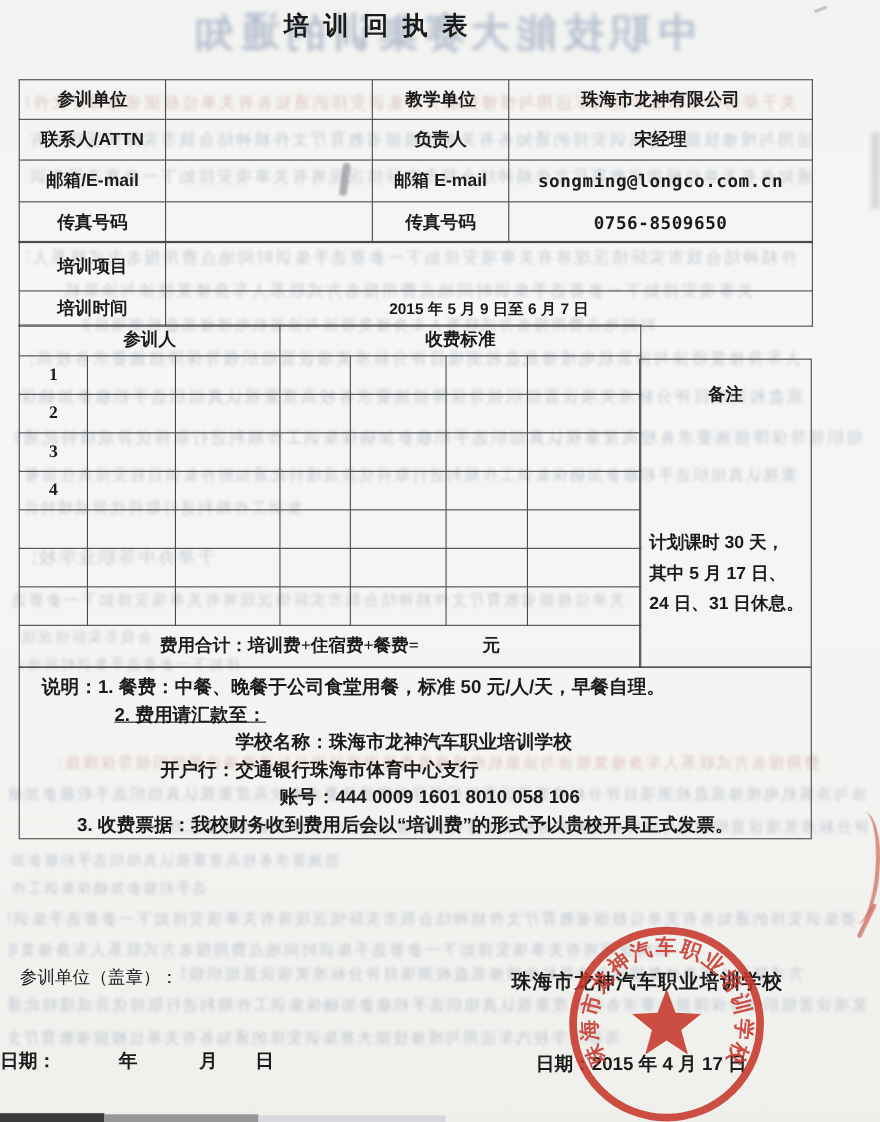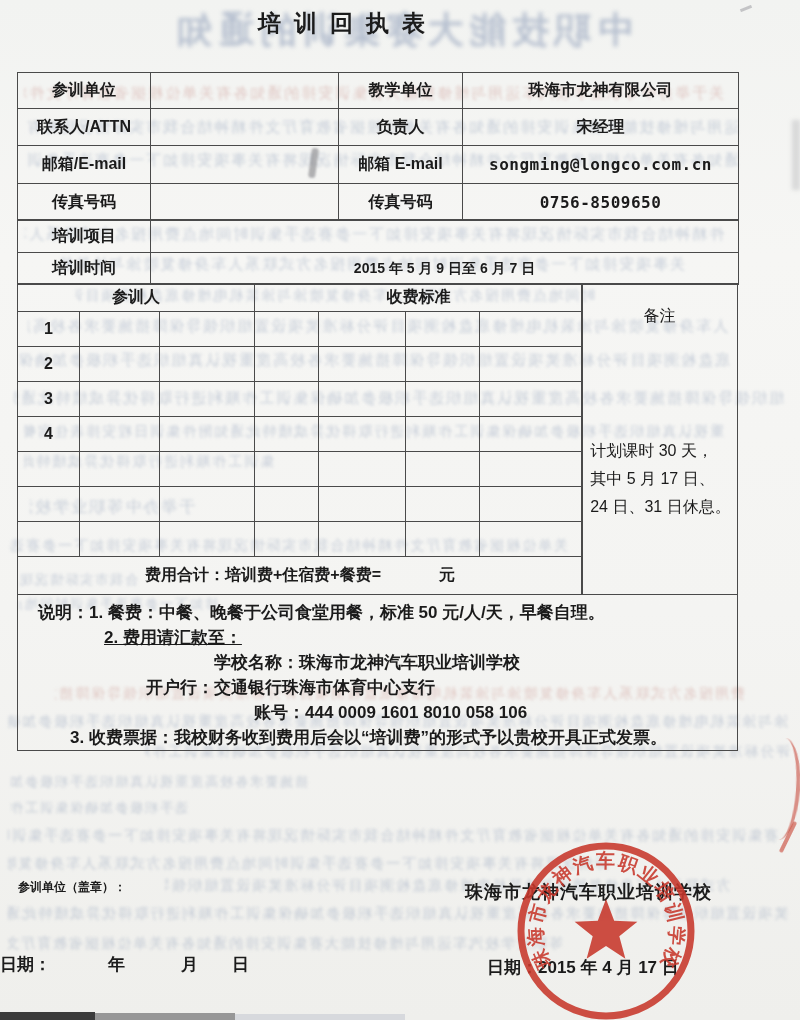--- a/index.html
+++ b/index.html
@@ -30,46 +30,47 @@
   
   .form-wrap{position:absolute; left:17px; top:72px; width:721px;}
   table.t{border-collapse:collapse; table-layout:fixed; width:721px;}
   table.t td{
     border:1.8px solid #4a4a4a; padding:0; text-align:center; vertical-align:middle;
     font-size:16px; font-weight:bold; overflow:hidden;
   }
   .t-b, .mid, .notes{margin-top:-1.8px;}
   .mono{font-family:"DejaVu Sans Mono", monospace; font-size:15px; letter-spacing:0.5px;}
   .r37{height:37px;} .r36{height:36px;} .r38{height:38px;}
-  .r33{height:33px;margin-top:24px;} .r32{height:32px;}
+  .r33{height:45px;margin-top:24px;} .r32{height:32px;}
   .r28{height:28px;} .r31{height:31px;} .r35{height:35px;}
   .mid{display:flex; width:721px;}
   table.mid-t{width:565px; flex:0 0 565px;}
-  table.mid-t td{font-size:16px;}
+  table.mid-t td{font-size:16px;font-family:Liberation Serif, serif;}
   .num-cell{font-size:15px;}
   .total-row td{height:37px; text-align:left; padding-left:14px; font-size:17px;}
   .total-unit{margin-left:58px;}
   .remark{
     flex:1; border:1.8px solid #4a4a4a; margin-left:-1.8px; box-sizing:border-box;
-    font-weight:normal;
+    font-weight:bold;
+    margin-top:31px;
   }
   .remark-label{text-align:center; padding-top:22px; font-size:16px;}
   .remark-note{margin-top:110px; padding:0 4px 0 8px; font-size:16px; line-height:28px; text-align:left; white-space:nowrap;}
   .notes{
     border:1.8px solid #4a4a4a; box-sizing:border-box; width:721px; height:157px;
     padding:5px 0 0 20px; font-size:17px; font-weight:bold; line-height:25px;
   }
   .notes div{white-space:nowrap;}
   .n2{margin-left:66px;text-decoration:underline;}
   .n3{margin-left:176px;}
   .n4{margin-left:108px;}
   .n5{margin-left:216px;}
   .n6{margin-left:32px;}
   
-  .stamp-line-label{position:absolute; left:18px; top:879px; font-size:12px; font-weight:bold;}
+  .stamp-line-label{position:absolute; left:18px; top:879px; font-size:16px; font-weight:normal;}
   .school-name{position:absolute; left:465px; top:880px; font-size:18px; font-weight:bold; letter-spacing:1px;}
   .date-left{position:absolute; left:0; top:953px; height:22px; width:320px; font-size:17px; font-weight:bold;}
   .date-left span{position:absolute; top:0;}
   .dl-label{left:0;}
   .dl-year{left:108px;}
   .dl-month{left:181px;}
   .dl-day{left:232px;}
   .date-right{position:absolute; left:487px; top:956px; font-size:17px; font-weight:bold;}
   
   .stamp{position:absolute; left:510px; top:835px; opacity:0.88; filter:blur(0.3px);}

